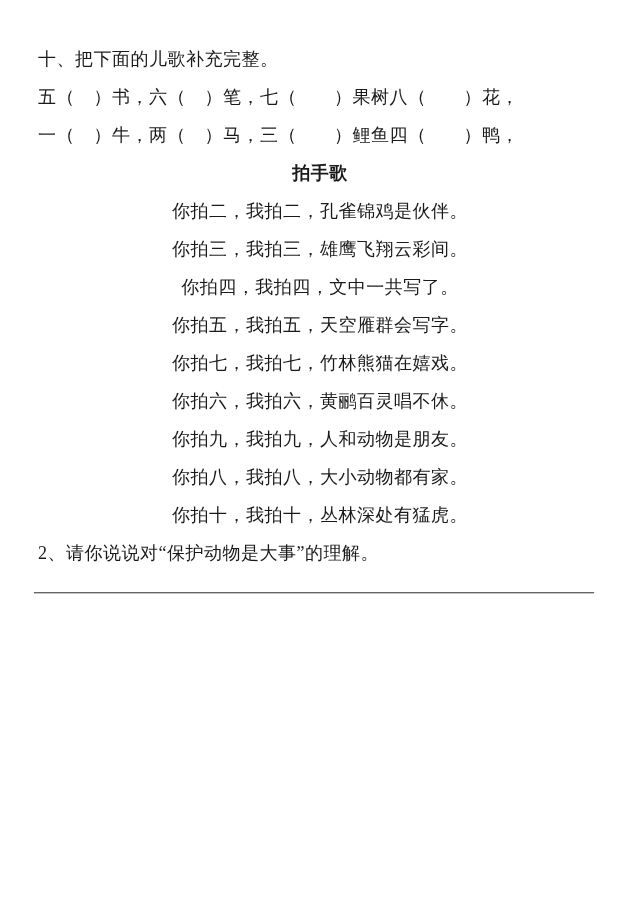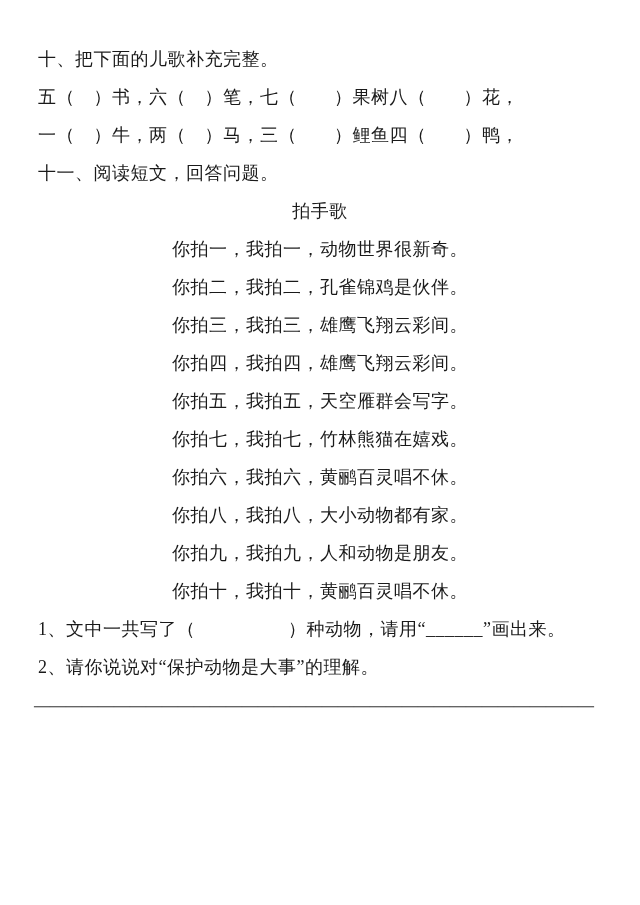--- a/index.html
+++ b/index.html
@@ -18,21 +18,21 @@
     left: 0; right: 0; top: 40px;
   }
   .line {
     height: 38px;
     line-height: 38px;
     white-space: pre;
     letter-spacing: 0.5px;
   }
   .left  { padding-left: 38px; text-align: left; }
   .center { text-align: center; }
-  .bold { font-weight: normal; }
+  .bold { font-weight: bold; }
   .dashline {
     padding-left: 34px;
     font-size: 16px;
     color: #4a4a4a;
     letter-spacing: 0;
     text-shadow: 0 1px 0 #bdbdbd;
   }
   .watermark {
     position: absolute;
     top: 845px;
@@ -50,36 +50,33 @@
 <body>
 
 <div class="page">
   <div class="textcol">
 
     <div class="line left">十、把下面的儿歌补充完整。</div>
 
     <div class="line left">五（　）书，六（　）笔，七（　　）果树八（　　）花，</div>
     <div class="line left">一（　）牛，两（　）马，三（　　）鲤鱼四（　　）鸭，</div>
 
-    <div class="line left">十一、阅读短文，回答问题。</div>
 
     <div class="line center bold">拍手歌</div>
 
-    <div class="line center">你拍一，我拍一，动物世界很新奇。</div>
     <div class="line center">你拍二，我拍二，孔雀锦鸡是伙伴。</div>
     <div class="line center">你拍三，我拍三，雄鹰飞翔云彩间。</div>
-    <div class="line center">你拍四，我拍四，雄鹰飞翔云彩间。</div>
+    <div class="line center">你拍四，我拍四，文中一共写了。</div>
     <div class="line center">你拍五，我拍五，天空雁群会写字。</div>
     <div class="line center">你拍七，我拍七，竹林熊猫在嬉戏。</div>
     <div class="line center">你拍六，我拍六，黄鹂百灵唱不休。</div>
+    <div class="line center">你拍九，我拍九，人和动物是朋友。</div>
     <div class="line center">你拍八，我拍八，大小动物都有家。</div>
-    <div class="line center">你拍九，我拍九，人和动物是朋友。</div>
-    <div class="line center">你拍十，我拍十，黄鹂百灵唱不休。</div>
+    <div class="line center">你拍十，我拍十，丛林深处有猛虎。</div>
 
-    <div class="line left">1、文中一共写了（　　　　　）种动物，请用“______”画出来。</div>
     <div class="line left">2、请你说说对“保护动物是大事”的理解。</div>
 
     <div class="line dashline">———————————————————————————————————</div>
 
   </div>
 
   <div class="watermark">头条号 / 茵苗教育</div>
 </div>
 
 </body></html>

